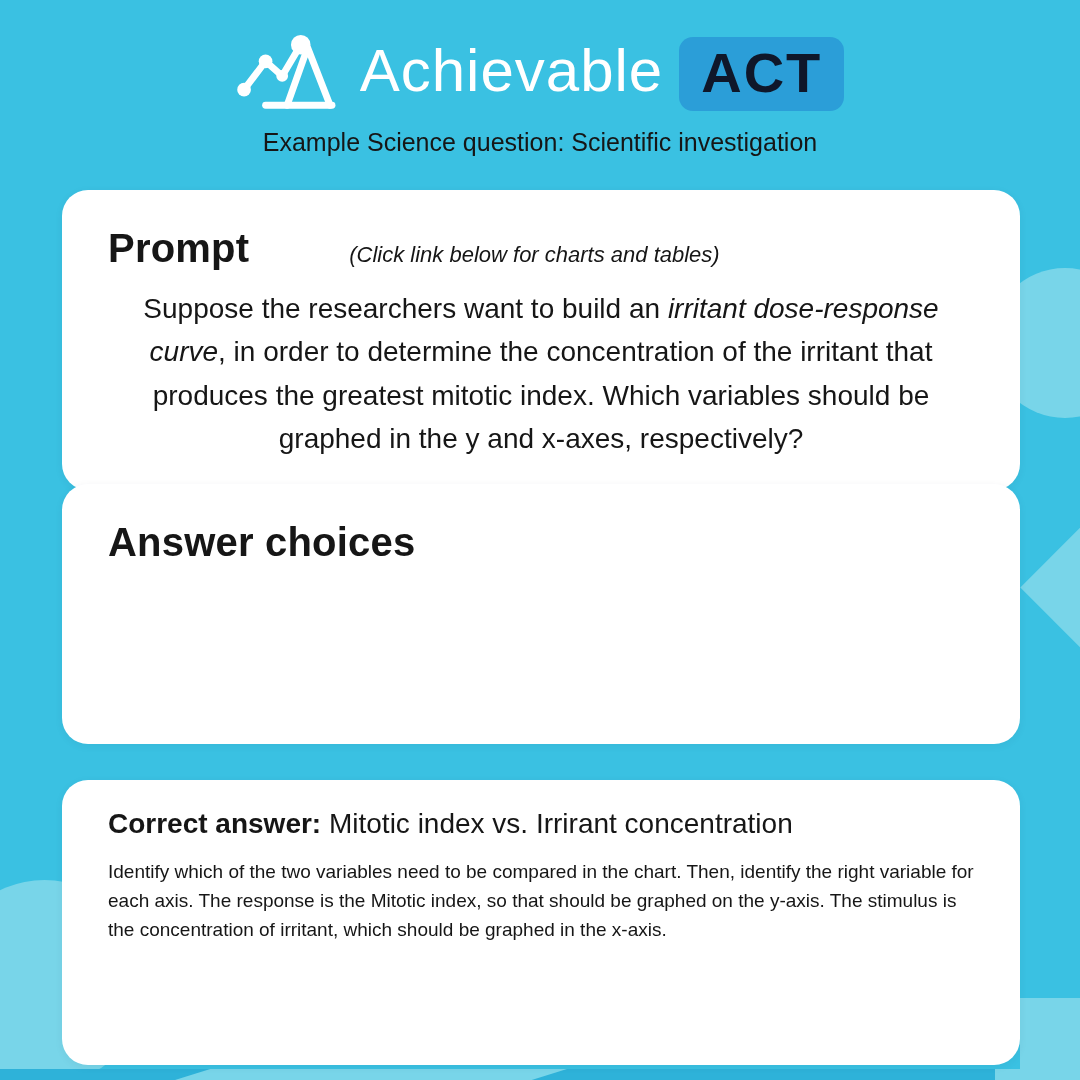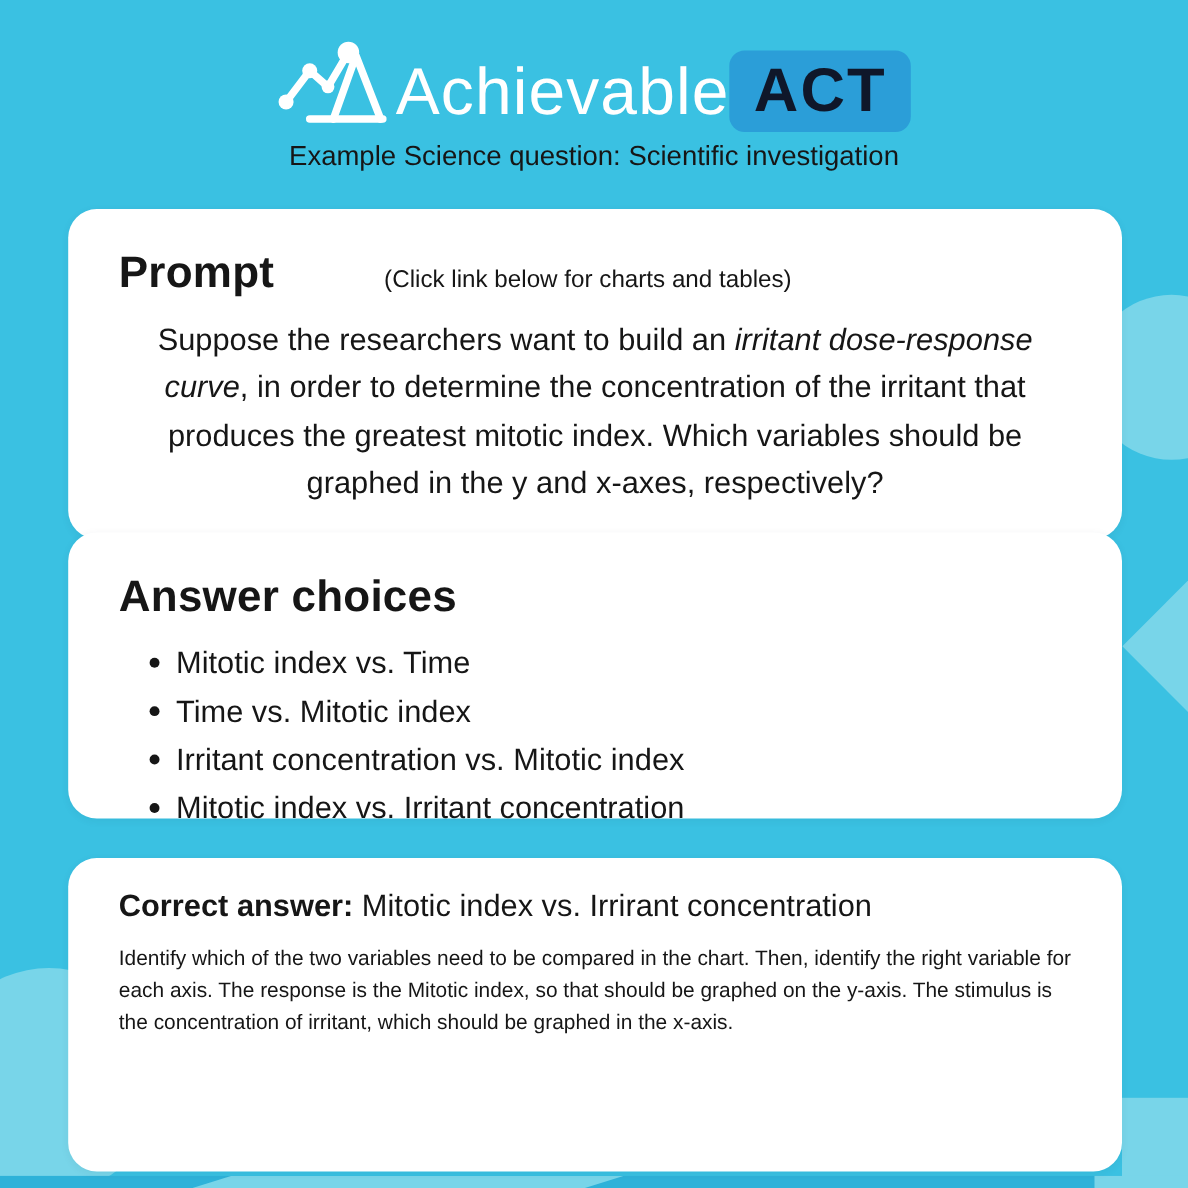--- a/index.html
+++ b/index.html
@@ -17,21 +17,21 @@
   .deco-diamond-right { width:95px;  height:95px;  left:1040px; top:540px; transform:rotate(45deg); }
   .deco-circle-bl     { width:205px; height:205px; border-radius:50%; left:-58px; top:880px; }
   .deco-strip         { left:0; bottom:0; width:1080px; height:11px; background: var(--strip, #2EB2D9); }
   .deco-trapezoid     { left:175px; bottom:0; width:392px; height:11px;
                         clip-path: polygon(9% 0, 100% 0, 91% 100%, 0 100%); }
   .deco-br-col        { left:1020px; top:998px; width:60px; height:82px; }
   .deco-br-bar        { left:995px;  top:1069px; width:85px; height:11px; }
 
   
   .header { position:absolute; top:28px; left:0; width:1080px; text-align:center; z-index:2; }
-  .logo-row { display:flex; justify-content:center; align-items:flex-end; height:92px; }
+  .logo-row { display:flex; justify-content:center; align-items:center; gap:16px; height:92px; }
   .logo-mark { width:108px; height:86px; flex:0 0 auto; }
   .brand-text {
     color:#ffffff; font-size:60px; font-weight:400; letter-spacing:1px; line-height:1;
     padding-bottom:6px;
   }
   .act-badge {
     background: var(--badge, #2B9ED8); color:#0f172a;
     font-size:56px; font-weight:700; letter-spacing:2px;
     border-radius:14px; padding:8px 22px 10px 22px; line-height:1;
   }
@@ -45,21 +45,21 @@
     position:absolute; left:62px; width:958px; box-sizing:border-box;
     background: var(--card, #ffffff); border-radius:26px; z-index:1;
     padding:26px 46px; box-shadow:0 2px 8px rgba(0,50,70,0.06);
   }
   .card-prompt   { top:190px;  height:300px; }
   .card-answers  { top:484px;  height:260px; }
   .card-solution { top:780px;  height:285px; }
 
   .prompt-header { display:flex; align-items:baseline; gap:100px; }
   .card-title { font-size:40px; font-weight:800; letter-spacing:0.2px;margin-top:10px; }
-  .prompt-note { font-size:22px; font-weight:500; }
+  .prompt-note { font-size:22px; font-style:italic; font-weight:500; }
   .prompt-text {
     margin:16px auto 0 auto; max-width:880px;
     text-align:center; font-size:28px; line-height:1.55;
   }
   .prompt-text .em { font-style:italic; }
 
   .answer-list { margin:16px 0 0 0; padding:0; list-style:none; }
   .answer-list li {
     position:relative; padding-left:52px; font-size:28px; line-height:1.57;
   }
@@ -103,24 +103,18 @@
 <div class="card card-prompt">
   <div class="prompt-header">
     <div class="card-title">Prompt</div>
     <div class="prompt-note">(Click link below for charts and tables)</div>
   </div>
   <div class="prompt-text"><span>Suppose the researchers want to build an </span><span class="em">irritant dose-response curve</span><span>, in order to determine the concentration of the irritant that produces the greatest mitotic index. Which variables should be graphed in the y and x-axes, respectively?</span></div>
 </div>
 
 <div class="card card-answers">
   <div class="card-title">Answer choices</div>
-  <ul class="answer-list">
-    <li>Mitotic index vs. Time</li>
-    <li>Time vs. Mitotic index</li>
-    <li>Irritant concentration vs. Mitotic index</li>
-    <li>Mitotic index vs. Irritant concentration</li>
-  </ul>
 </div>
 
 <div class="card card-solution">
   <div class="correct-line"><span class="correct-label">Correct answer:</span><span> Mitotic index vs. Irrirant concentration</span></div>
   <div class="explanation">Identify which of the two variables need to be compared in the chart. Then, identify the right variable for each axis. The response is the Mitotic index, so that should be graphed on the y-axis. The stimulus is the concentration of irritant, which should be graphed in the x-axis.</div>
 </div>
 
 </body></html>

